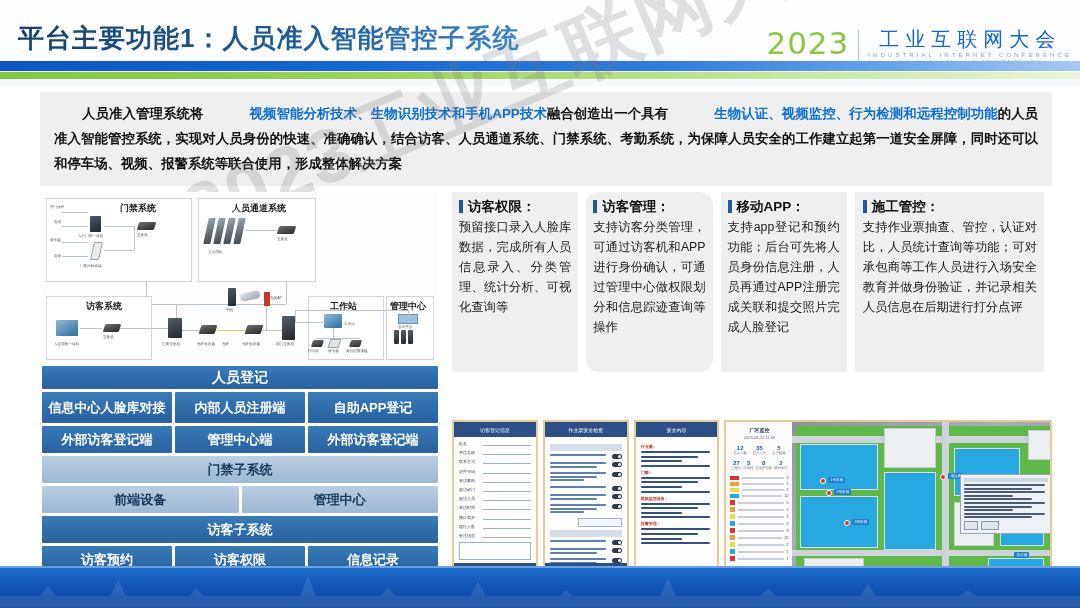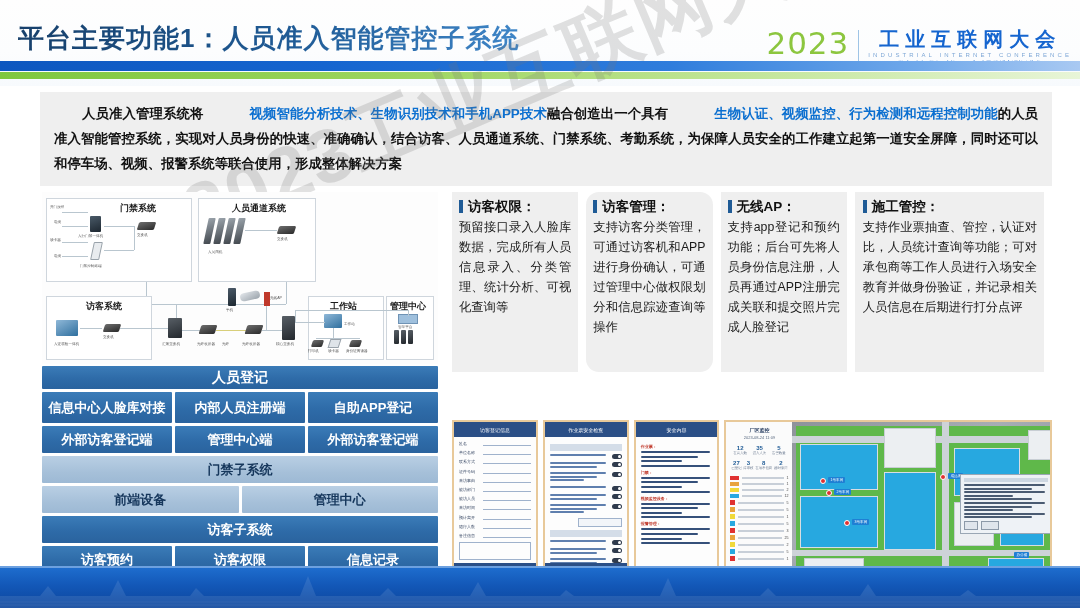--- a/index.html
+++ b/index.html
@@ -41,21 +41,21 @@
   .logo-year {
     font-size: 31px; font-weight: 400; letter-spacing: 1px;
     color: #8cc63f; line-height: 1; font-family: "DejaVu Sans", sans-serif;
   }
   .logo-year-sub {
     font-size: 4.5px; color: #9ab27c; letter-spacing: .4px; margin-top: 5px; white-space: nowrap;
   }
   .logo-div { width: 1px; background: #9ec4e6; align-self: stretch; margin: 2px 0; }
   .logo-right { padding-left: 9px; text-align: center; }
   .logo-cn {
-    font-size: 20px; font-weight: 700; color: #1565cf; letter-spacing: 6px;
+    font-size: 20px; font-weight: 400; color: #1565cf; letter-spacing: 6px;
     line-height: 1.05; white-space: nowrap;
   }
   .logo-en {
     font-size: 6px; color: #7fa8d6; letter-spacing: 3.1px; margin-top: 2px; white-space: nowrap;
   }
   .logo-slogan {
     font-size: 6.5px; color: #1565cf; font-weight: 700; letter-spacing: .6px;
     margin-top: 2px; white-space: nowrap;
   }
 
@@ -310,21 +310,21 @@
   <div class="cols" id="cols">
       <div class="col col-c0">
         <div class="col-h">访客权限：</div>
         <div class="col-b">预留接口录入人脸库数据，完成所有人员信息录入、分类管理、统计分析、可视化查询等</div>
       </div>
       <div class="col col-c1">
         <div class="col-h">访客管理：</div>
         <div class="col-b">支持访客分类管理，可通过访客机和APP进行身份确认，可通过管理中心做权限划分和信息踪迹查询等操作</div>
       </div>
       <div class="col col-c2">
-        <div class="col-h">无线AP：</div>
+        <div class="col-h">移动APP：</div>
         <div class="col-b">支持app登记和预约功能；后台可先将人员身份信息注册，人员再通过APP注册完成关联和提交照片完成人脸登记</div>
       </div>
       <div class="col col-c3">
         <div class="col-h">施工管控：</div>
         <div class="col-b">支持作业票抽查、管控，认证对比，人员统计查询等功能；可对承包商等工作人员进行入场安全教育并做身份验证，并记录相关人员信息在后期进行打分点评</div>
       </div>
     </div>
 
   <div class="tree" id="tree">
       <div class="row">

